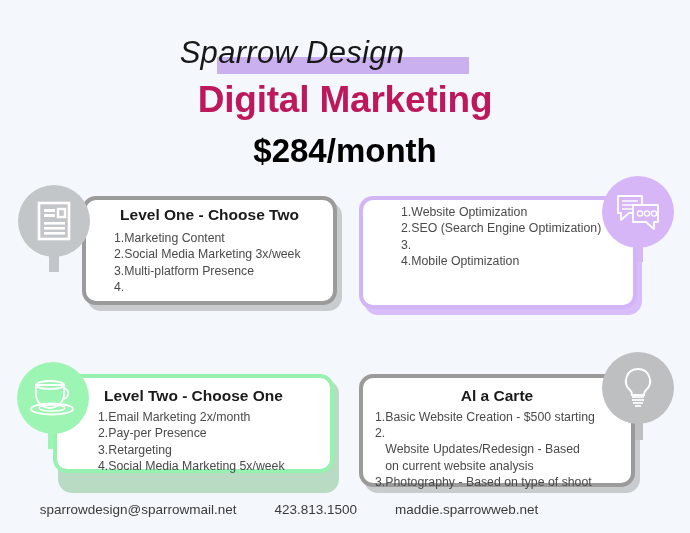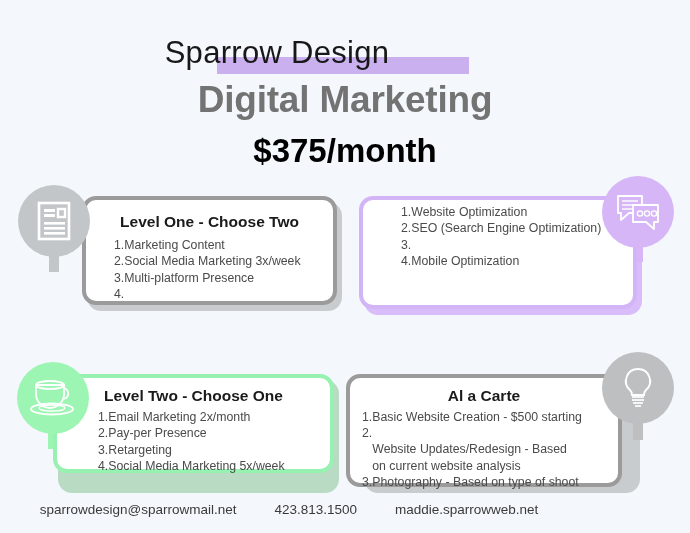--- a/index.html
+++ b/index.html
@@ -34,38 +34,39 @@
   .brand-highlight {
     position: absolute;
     left: 217px;
     top: 23px;
     width: 252px;
     height: 17px;
     background: #cbb0ef;
   }
   .brand-text {
     position: absolute;
-    left: 0; top: 0;
+    left: 15px; top: 0;
     width: 554px;
     text-align: center;
     font-size: 31px;
     font-weight: 400;
     color: #181818;
     letter-spacing: 0.3px;
     line-height: 38px;
+    font-style: italic;
   }
 
   .headline {
     position: absolute;
     left: 0; top: 77px;
     width: 690px;
     text-align: center;
     font-size: 37px;
     font-weight: bold;
-    color: #737373;
+    color: #be185d;
     letter-spacing: -0.2px;
     line-height: 45px;
   }
   .price {
     position: absolute;
     left: 0; top: 130px;
     width: 690px;
     text-align: center;
     font-size: 33px;
     font-weight: bold;
@@ -113,21 +114,21 @@
   .li-num { flex: 0 0 auto; }
   .li-txt { flex: 0 0 auto; }
   .li-cont { display: block; margin-top: 16px; }
 
   
   #card1 {
     left: 82px; top: 196px; width: 255px; height: 109px;
     border-color: #9b9b9b;
   }
   #card1-shadow { left: 87px; top: 202px; width: 255px; height: 109px; }
-  #card1 .card-title { margin-top: 12px; }
+  #card1 .card-title { margin-top: 5px; }
   #card1 .card-list { margin: 5px 0 0 28px; }
 
   
   #card3 {
     left: 359px; top: 196px; width: 278px; height: 113px;
     border-color: #d2b4f7;
   }
   #card3-shadow { left: 364px; top: 202px; width: 278px; height: 113px; background:#d9bdfb;}
   #card3 .card-title { margin-top: 9px; }
   #card3 .card-list { margin: 4px 0 0 38px; }
@@ -136,21 +137,21 @@
   #card2 {
     left: 53px; top: 374px; width: 281px; height: 99px;
     border-color: #97f2b1;
   }
   #card2-shadow { left: 58px; top: 380px; width: 281px; height: 113px; background:#b9dbc3;}
   #card2 .card-title { margin-top: 8px; }
   #card2 .card-list { margin: 3px 0 0 41px; }
 
   
   #card4 {
-    left: 346px; top: 374px; width: 276px; height: 113px;
+    left: 359px; top: 374px; width: 276px; height: 113px;
     border-color: #9b9b9b;
   }
   #card4-shadow { left: 364px; top: 380px; width: 276px; height: 113px; }
   #card4 .card-title { margin-top: 8px; }
   #card4 .card-list { margin: 3px 0 0 12px; }
 
   
   .badge {
     position: absolute;
     width: 72px; height: 72px;
@@ -195,21 +196,21 @@
 <body>
 
 <div class="canvas">
 
   <div class="header">
     <div class="brand-wrap">
       <div class="brand-highlight"></div>
       <div class="brand-text">Sparrow Design</div>
     </div>
     <div class="headline">Digital Marketing</div>
-    <div class="price">$375/month</div>
+    <div class="price">$284/month</div>
   </div>
 
   <div class="card-shadow" id="card1-shadow"></div>
   <div class="card-shadow" id="card3-shadow"></div>
   <div class="card-shadow" id="card2-shadow"></div>
   <div class="card-shadow" id="card4-shadow"></div>
 
   <div class="stem" id="stem-doc"></div>
   <div class="stem" id="stem-chat"></div>
   <div class="stem" id="stem-cup"></div>

